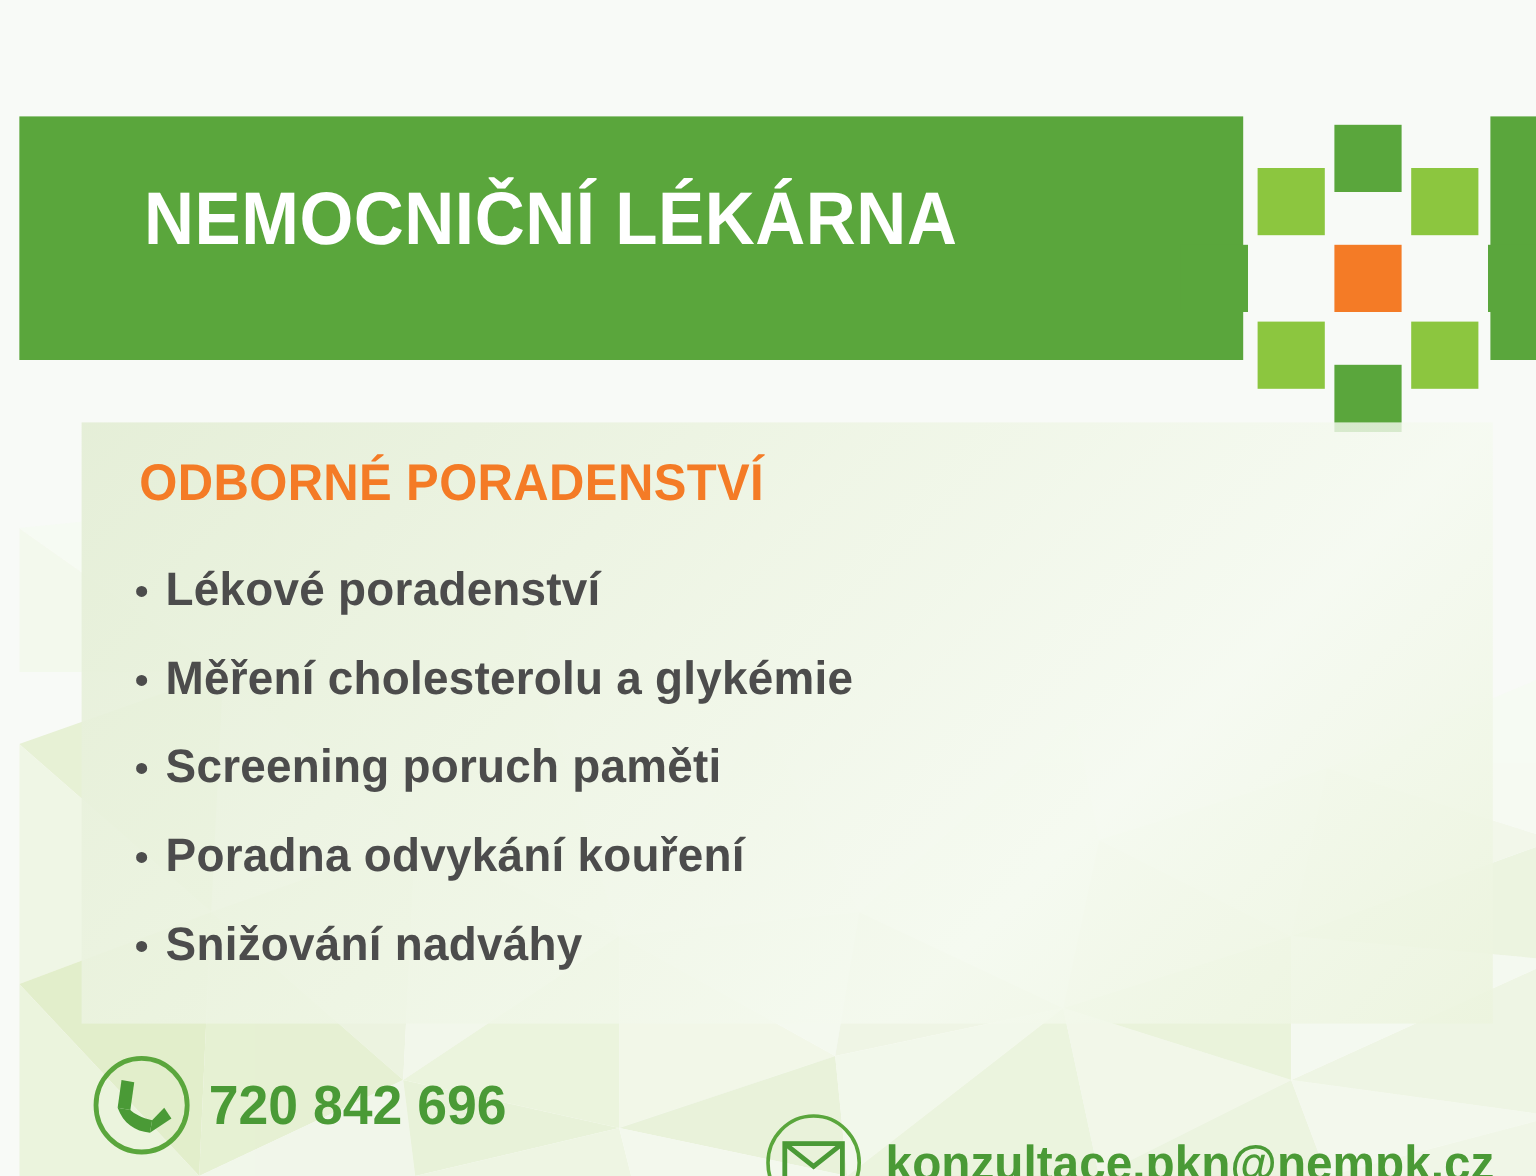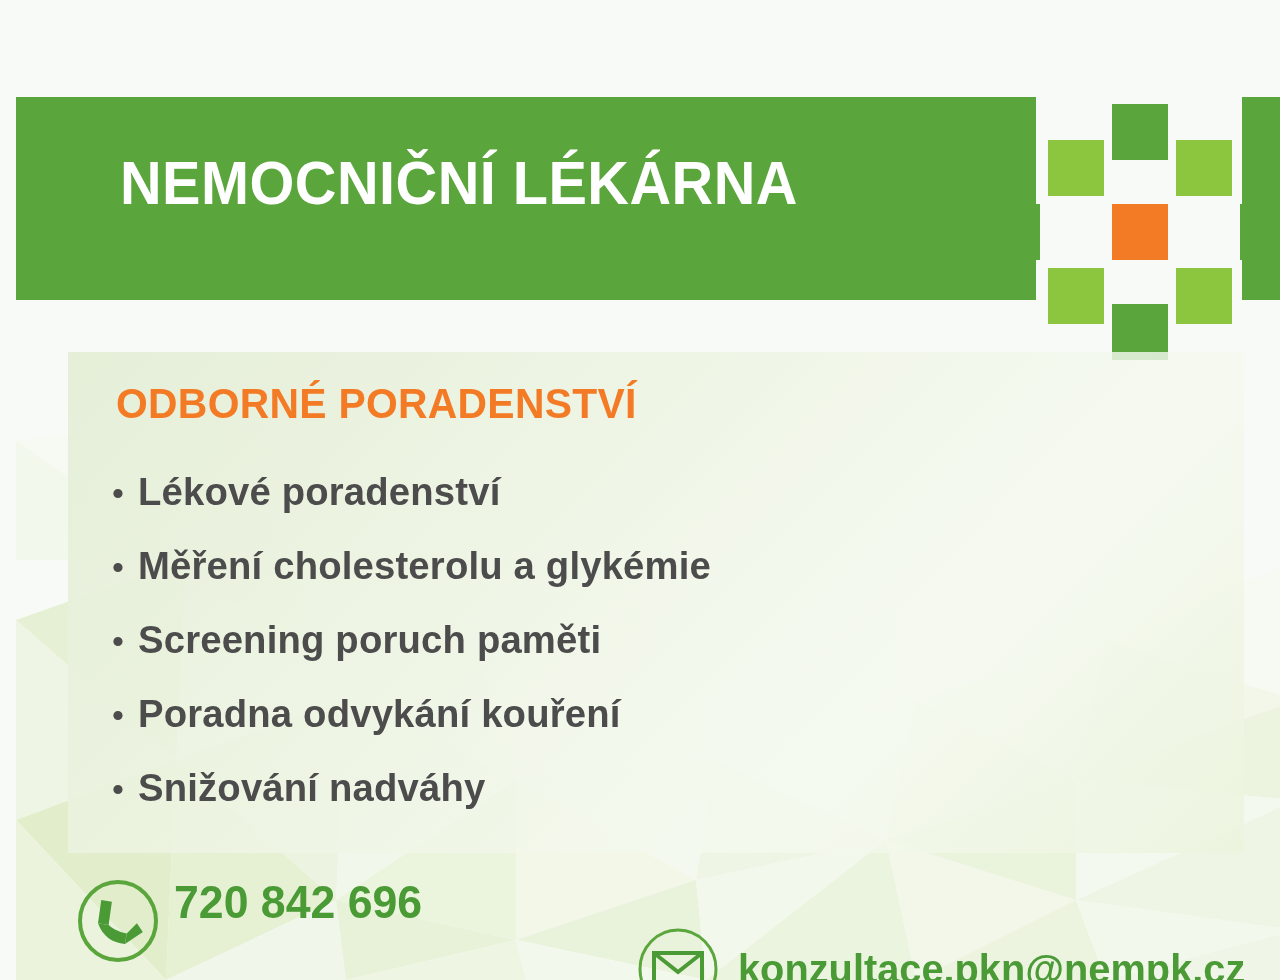--- a/index.html
+++ b/index.html
@@ -153,21 +153,21 @@
     transform: scaleX(0.98);
     transform-origin: left center;
   }
 
   
   #contact-phone {
     position: absolute;
     left: 58px;
     top: 875px;
     display: flex;
-    align-items: flex-start;
+    align-items: center;
   }
   #contact-email {
     position: absolute;
     left: 618px;
     top: 923px;
     display: flex;
     align-items: center;
   }
   .contact-icon {
     width: 88px;

